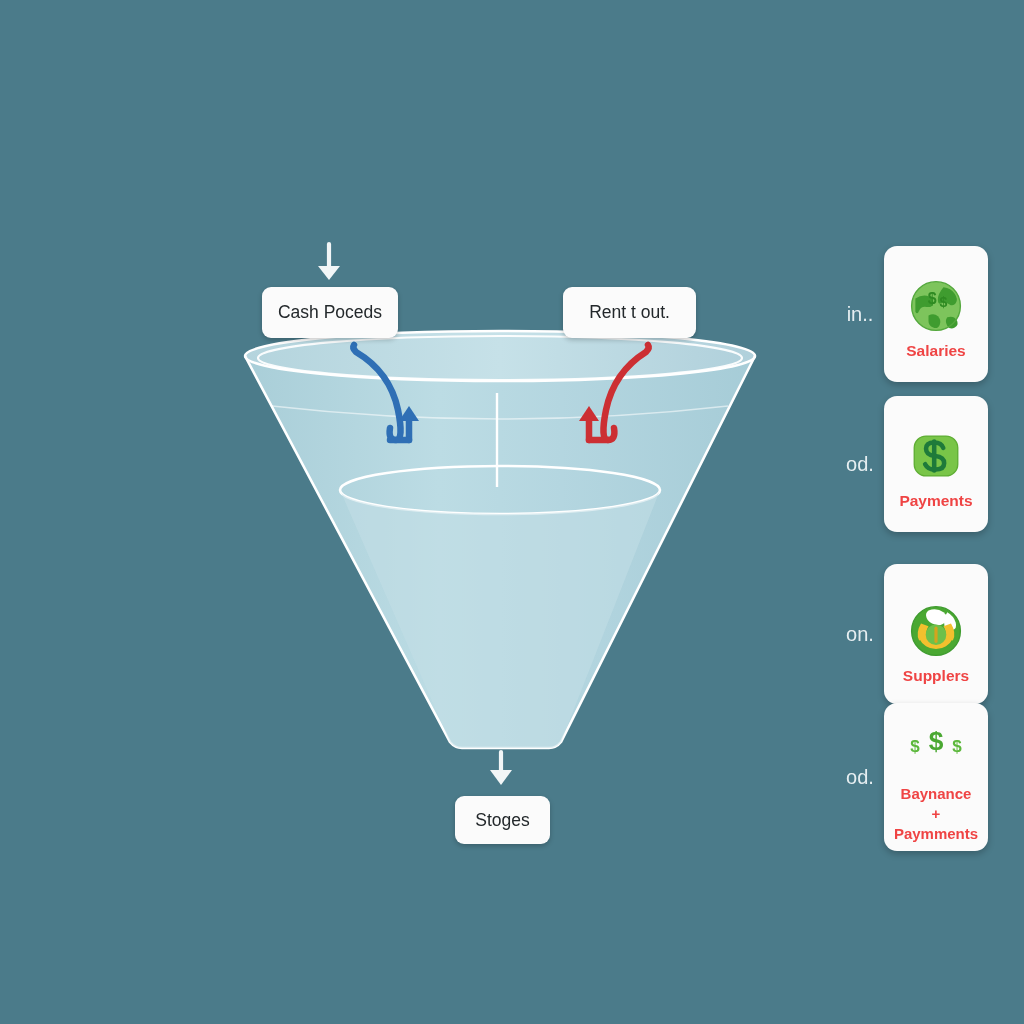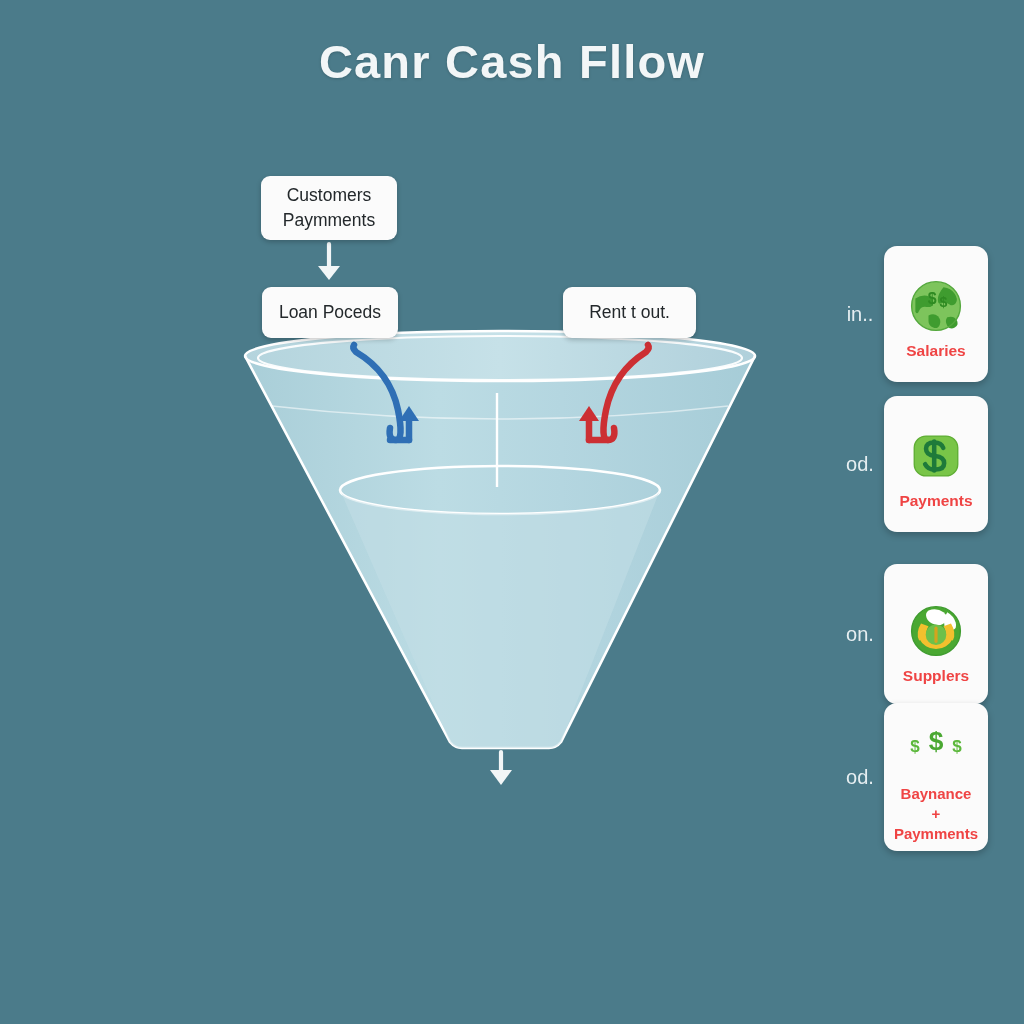--- a/index.html
+++ b/index.html
@@ -130,21 +130,20 @@
     font-weight: 700;
   }
   .card-label span { display: block; white-space: nowrap; }
   .card-3 .card-label { font-size: 15px; line-height: 20px; margin-top: 18px; }
 </style>
 </head>
 <body>
 
 <div id="stage">
 
-  <div class="title">Canr Cash Fllow</div>
 
   <svg id="funnel-svg" viewBox="0 0 1024 1024">
     <defs>
       <linearGradient id="funnelGrad" x1="0" y1="0" x2="1" y2="0">
         <stop offset="0%" stop-color="#a9ced8"></stop>
         <stop offset="38%" stop-color="#bcdce4"></stop>
         <stop offset="62%" stop-color="#b4d6e0"></stop>
         <stop offset="100%" stop-color="#a6ccd7"></stop>
       </linearGradient>
       <linearGradient id="funnelGradTop" x1="0" y1="0" x2="1" y2="0">
@@ -194,33 +193,32 @@
       <path d="M 579,421 L 589,406 L 599,421 Z" fill="#cc2f33"></path>
       <path d="M 589,440 L 608,440" fill="none" stroke="#cc2f33" stroke-width="6.5" stroke-linecap="round"></path>
     </g>
 
     <g>
       <line x1="501" y1="752" x2="501" y2="776" stroke="#f2f6f7" stroke-width="4.2" stroke-linecap="round"></line>
       <path d="M 490,770 L 501,785 L 512,770 Z" fill="#f2f6f7"></path>
     </g>
   </svg>
 
-  <div class="chip" id="chip-customers">
-    <span>Customers</span>
-    <span>Paymments</span>
-  </div>
 
   <div class="chip" id="chip-loan">
-    <span>Loan Poceds</span>
+    <span>Cash Poceds</span>
   </div>
 
   <div class="chip" id="chip-rent">
     <span>Rent t out.</span>
   </div>
 
+  <div class="chip" id="chip-stages">
+    <span>Stoges</span>
+  </div>
 
   <div id="legend">
 
     <div class="legend-row legend-row-0">
       <div class="legend-note">in..</div>
       <div class="card card-0">
         <div class="card-icon">
           <svg viewBox="0 0 64 64" width="60" height="60">
             <circle cx="32" cy="32" r="26" fill="#7dc45c"></circle>
             <path d="M10 24 q8 -5 15 -2 q5 2 4 7 q-1 5 -7 4 q-6 -1 -8 4 q-2 5 -4 1 z" fill="#3f9c2f"></path>

